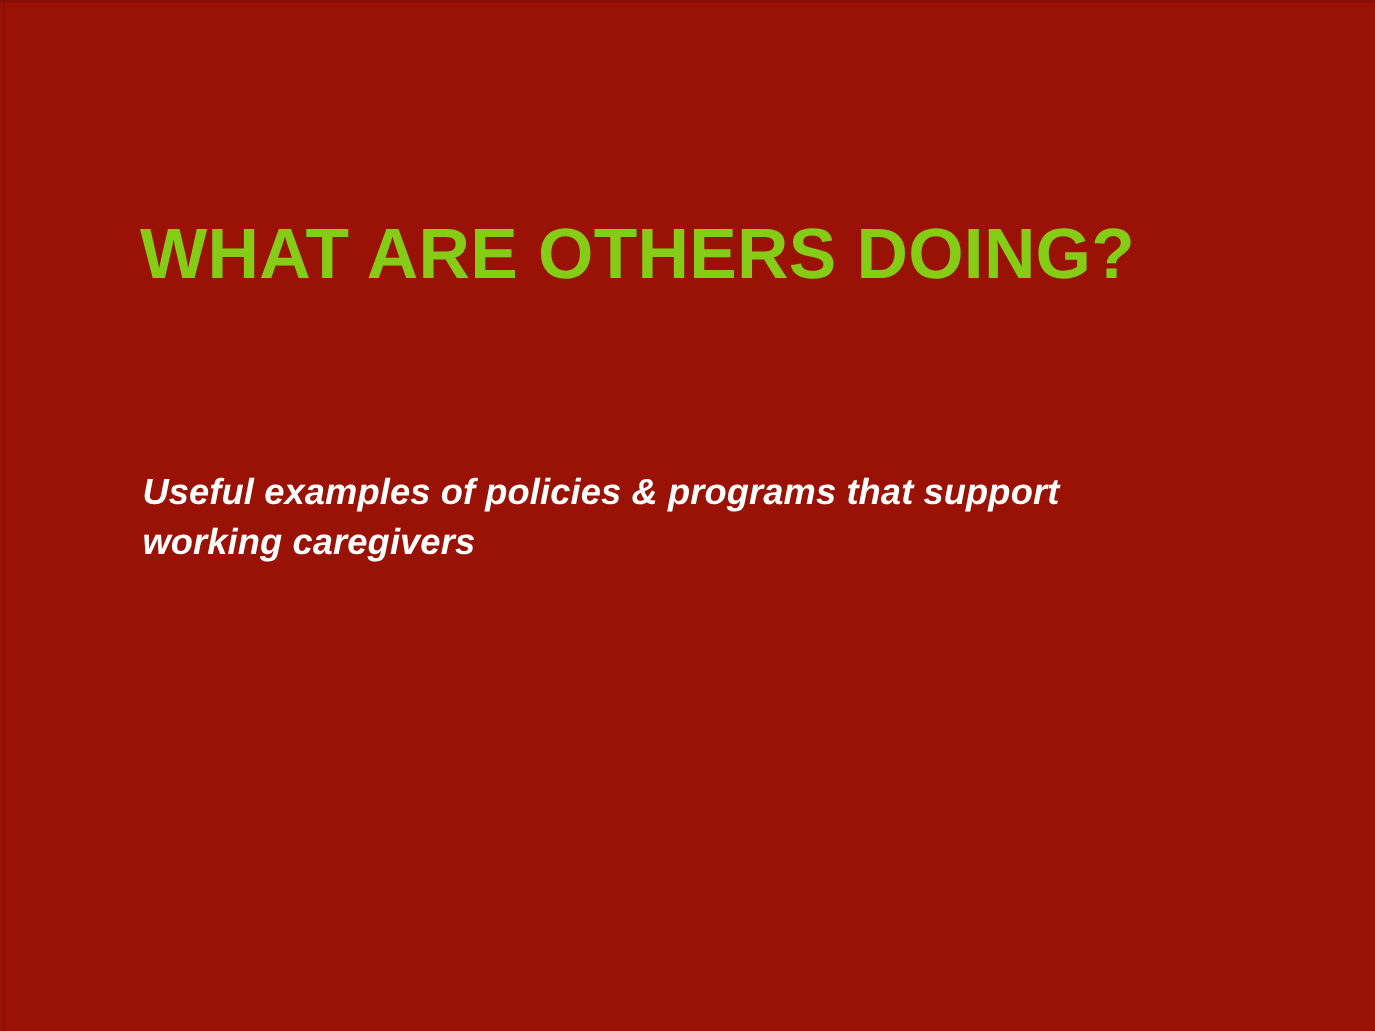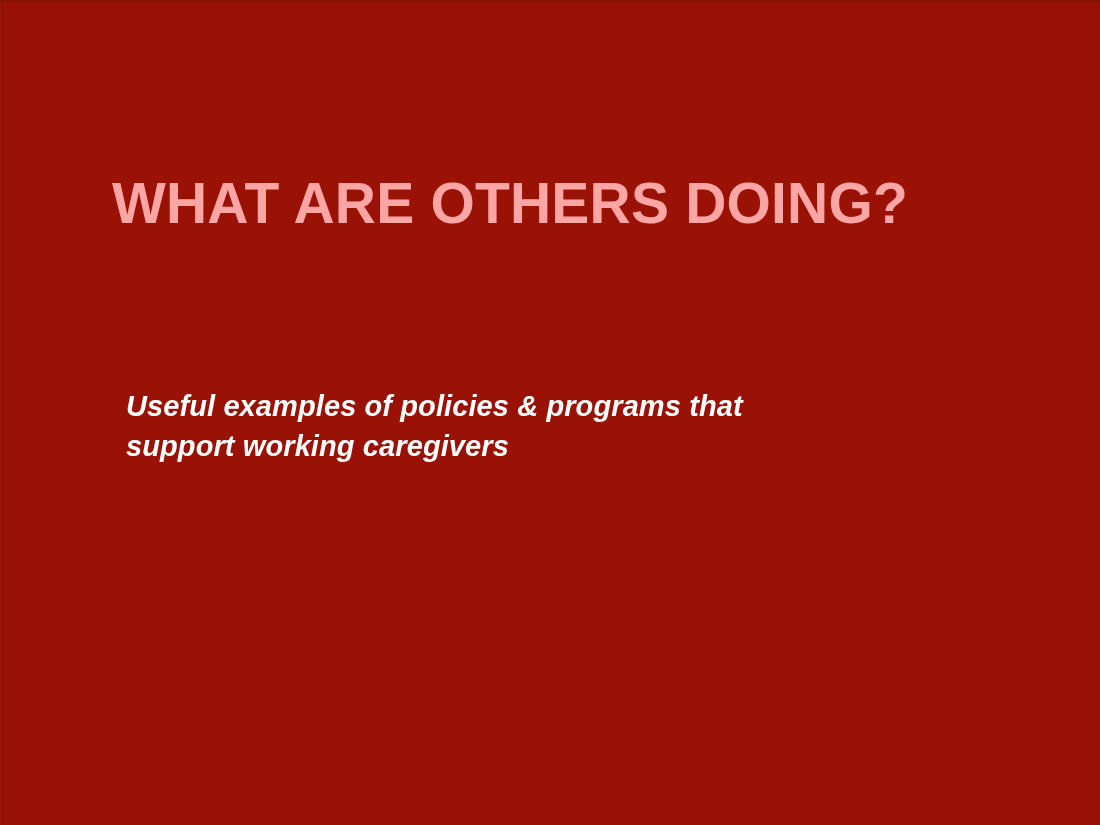--- a/index.html
+++ b/index.html
@@ -48,38 +48,38 @@
 
   .title-block {
     position: absolute;
     left: 112px;
     top: 172px;
     width: 900px;
   }
 
   .slide-title {
     margin: 0;
-    color: #fca5a5;
+    color: #84cc16;
     font-size: 57px;
     line-height: 62px;
     font-weight: bold;
     letter-spacing: 0.2px;
     font-stretch: condensed;
     white-space: nowrap;
   }
 
   .subtitle-block {
     position: absolute;
     left: 114px;
     top: 374px;
     width: 740px;
   }
 
   .slide-subtitle {
-    margin: 12px;
+    margin: 0;
     color: #ffffff;
     font-size: 29px;
     line-height: 40px;
     font-weight: bold;
     font-style: italic;
     letter-spacing: 0.1px;
   }
 
   .body-area {
     position: absolute;

